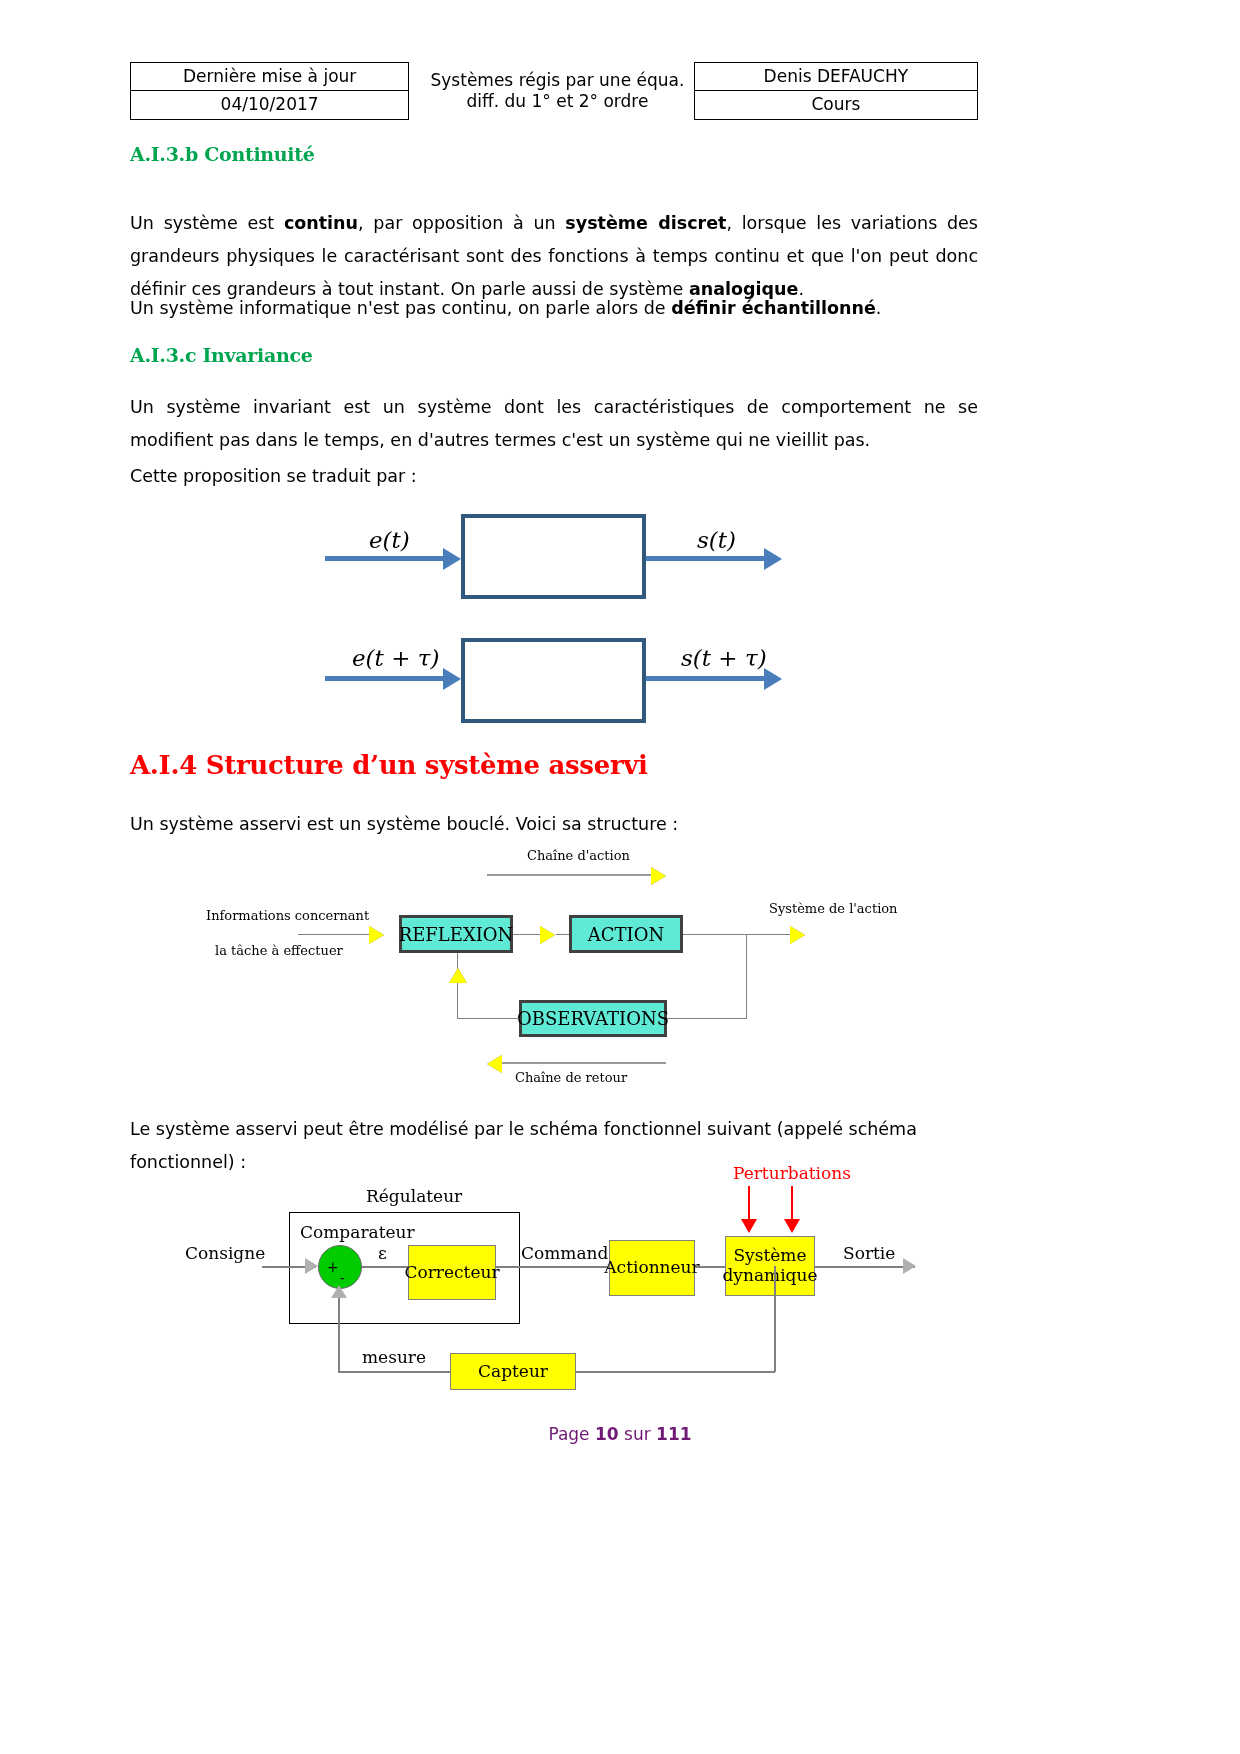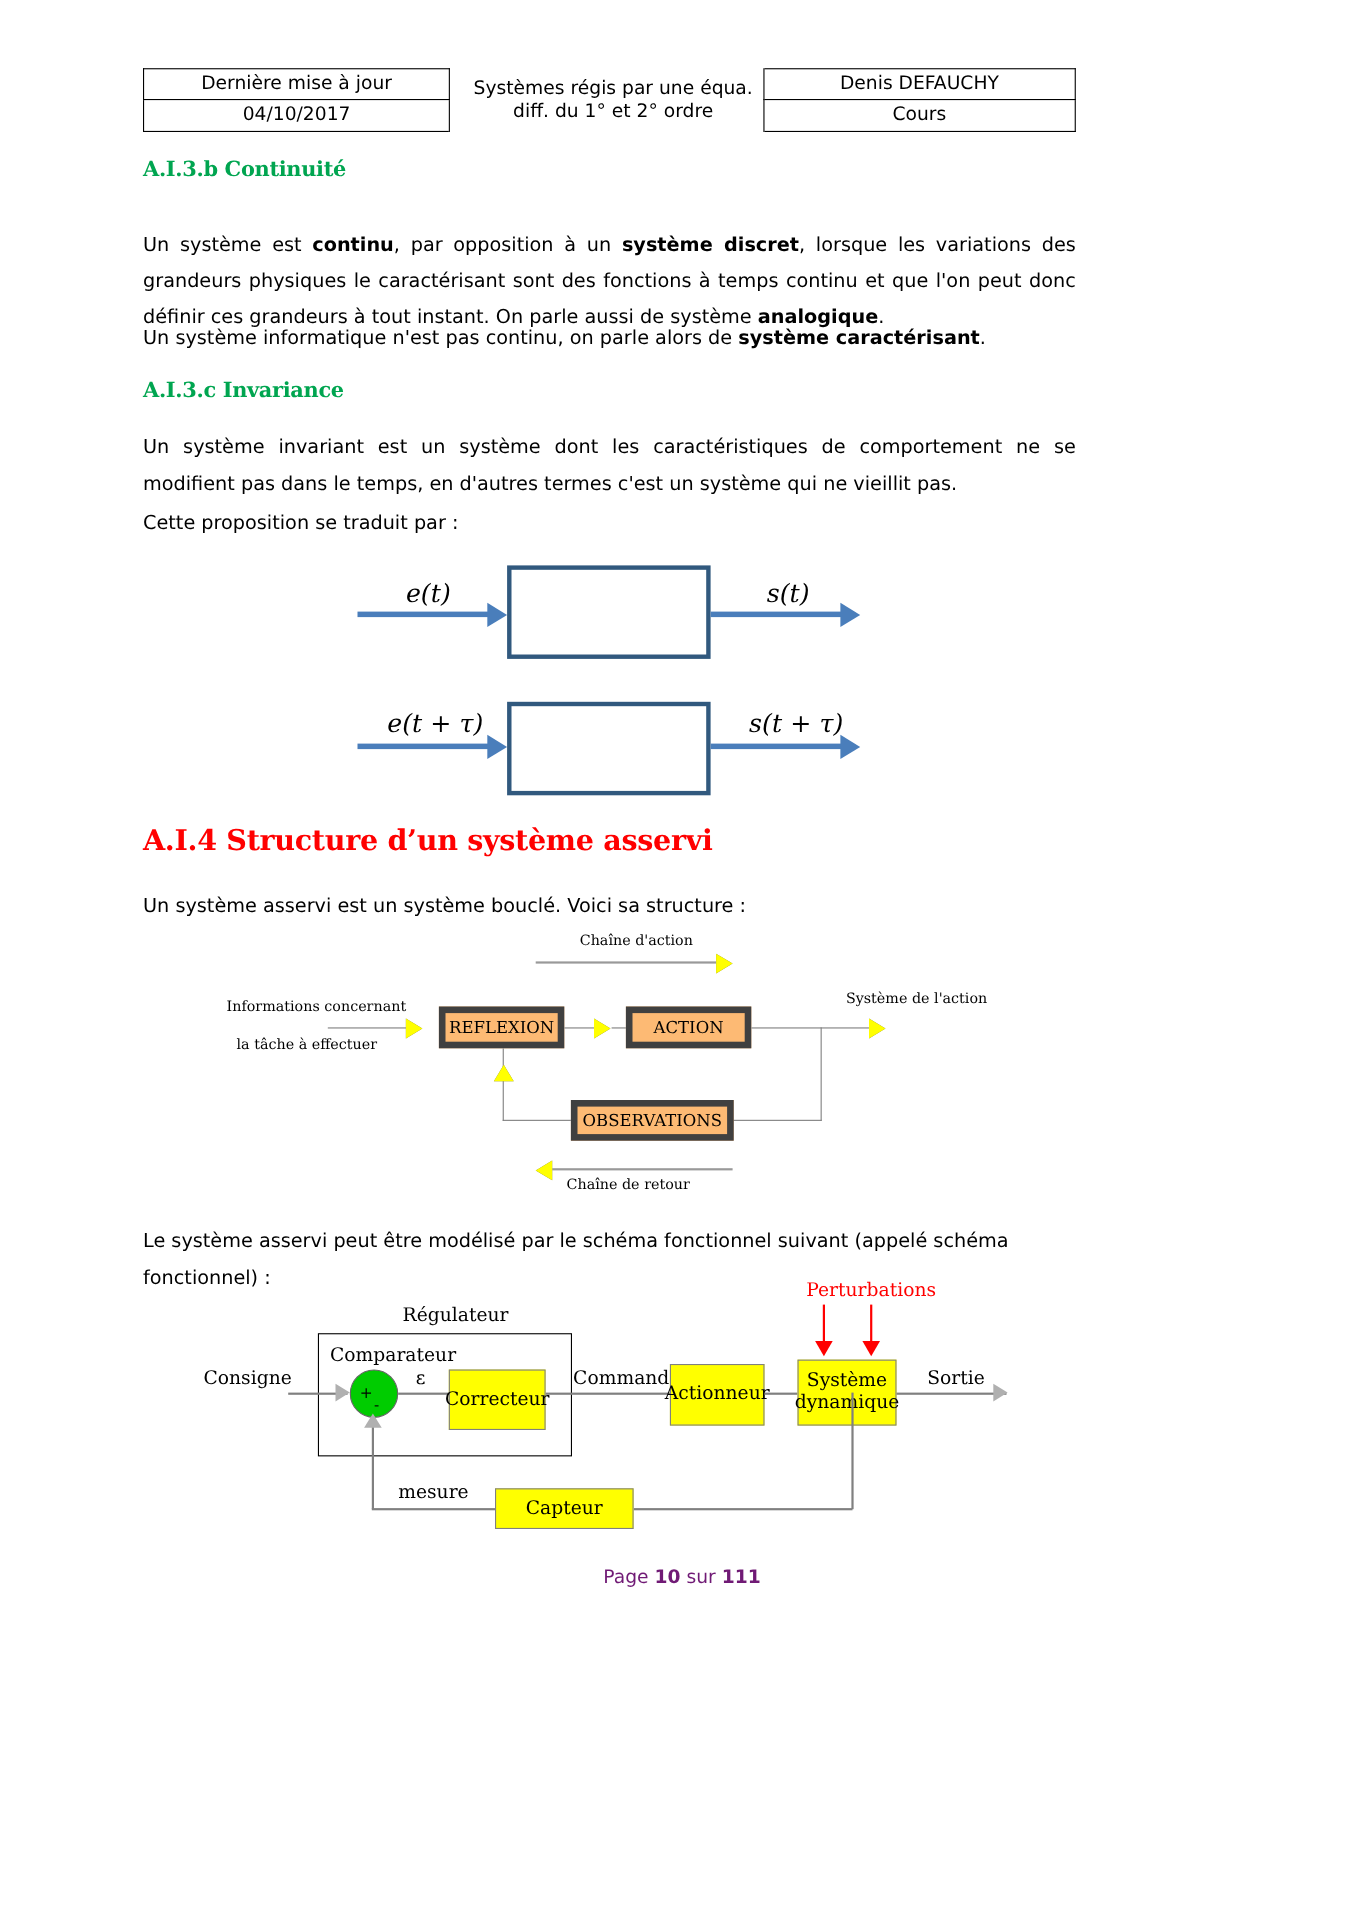--- a/index.html
+++ b/index.html
@@ -51,23 +51,23 @@
     border-top:11px solid transparent;border-bottom:11px solid transparent;
     border-left:18px solid #4a7ebb;
   }
   .mlabel{
     position:absolute;font-family:"DejaVu Serif", serif;font-style:italic;
     font-size:23px;color:#000;white-space:nowrap;
   }
 
   
   .cyanbox{
-    position:absolute;background:#fdba74;border:6px solid #404040;
+    position:absolute;background:#5eead4;border:3px solid #404040;
     box-sizing:border-box;display:flex;align-items:center;justify-content:center;
-    font-family:"DejaVu Serif", serif;font-size:15px;color:#000;
+    font-family:"DejaVu Serif", serif;font-size:18px;color:#000;
   }
   .gline{position:absolute;background:#7f7f7f;}
   .gh{height:1px;}
   .gv{width:1px;}
   .gline.thick{background:#999;height:2px;}
   .ytri-r{
     position:absolute;width:0;height:0;
     border-top:9px solid transparent;border-bottom:9px solid transparent;
     border-left:15px solid #ffff00;
     filter:drop-shadow(0 0 0.5px #666);
@@ -157,21 +157,21 @@
       <td class="c1">04/10/2017</td>
       <td class="c3">Cours</td>
     </tr>
   </tbody>
     </table>
 
   <div class="h3g" style="top:143px;">A.I.3.b Continuité</div>
 
   <div class="para" style="top:179px;margin-top:28px;"><span>Un système est </span><b>continu</b><span>, par opposition à un </span><b>système discret</b><span>, lorsque les variations des grandeurs physiques le caractérisant sont des fonctions à temps continu et que l'on peut donc définir ces grandeurs à tout instant. On parle aussi de système </span><b>analogique</b><span>.</span></div>
 
-  <div class="para nojust" style="top:292px;"><span>Un système informatique n'est pas continu, on parle alors de </span><b>système caractérisant</b><span>.</span></div>
+  <div class="para nojust" style="top:292px;"><span>Un système informatique n'est pas continu, on parle alors de </span><b>définir échantillonné</b><span>.</span></div>
 
   <div class="h3g" style="top:344px;">A.I.3.c Invariance</div>
 
   <div class="para" style="top:391px;">Un système invariant est un système dont les caractéristiques de comportement ne se modifient pas dans le temps, en d'autres termes c'est un système qui ne vieillit pas.</div>
 
   <div class="para nojust" style="top:460px;">Cette proposition se traduit par :</div>
 
   <div>
     <div class="bline" style="left:325px;top:556px;width:120px;"></div>
     <div class="bhead" style="left:443px;top:548px;"></div>

